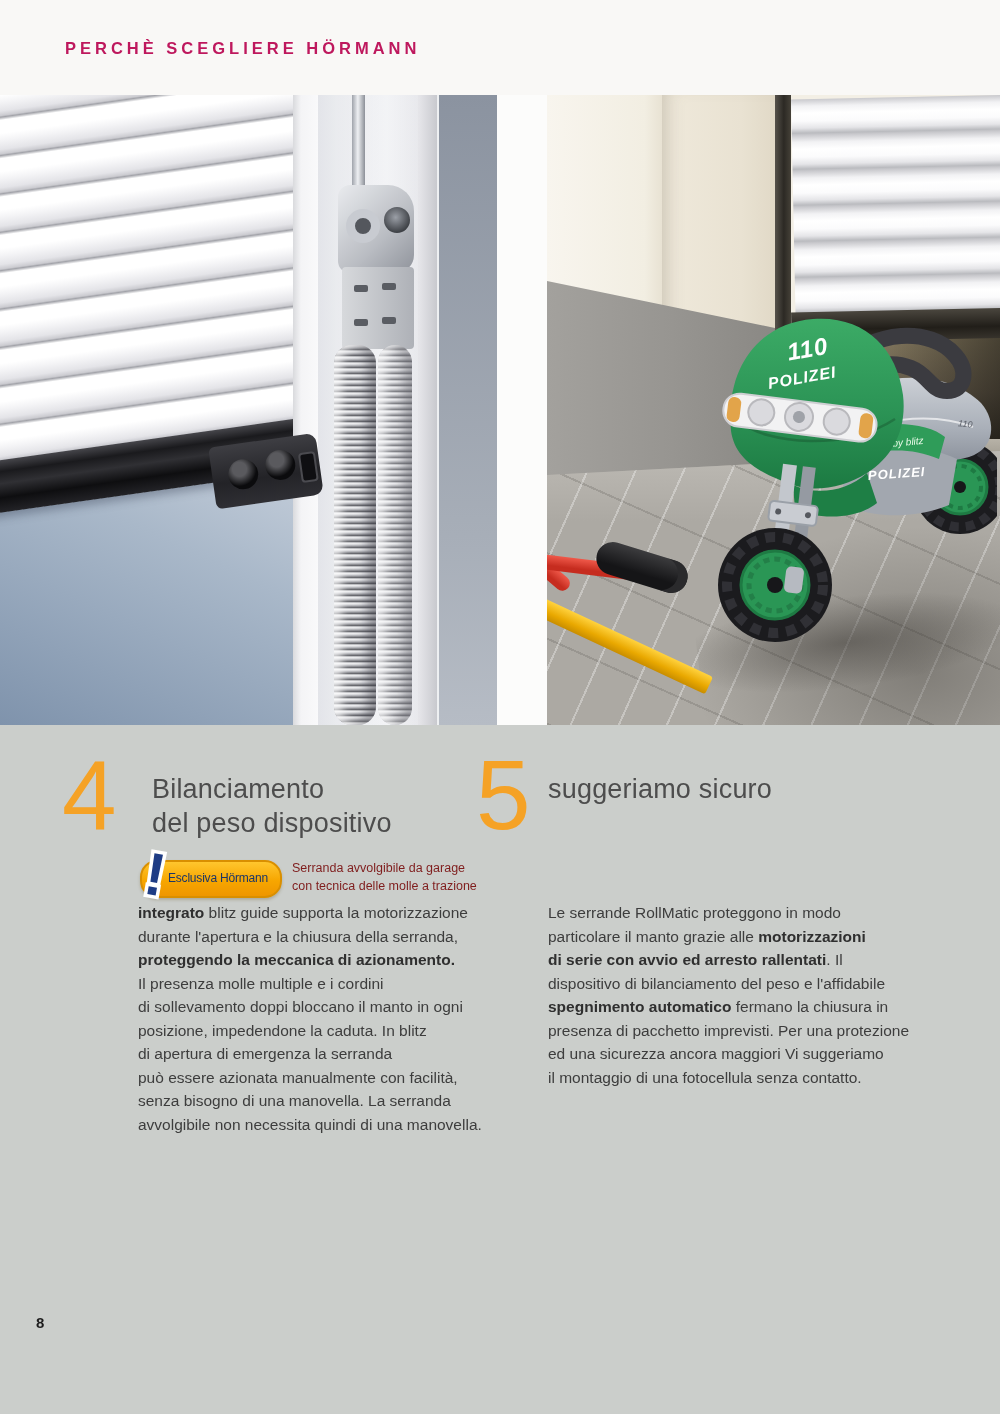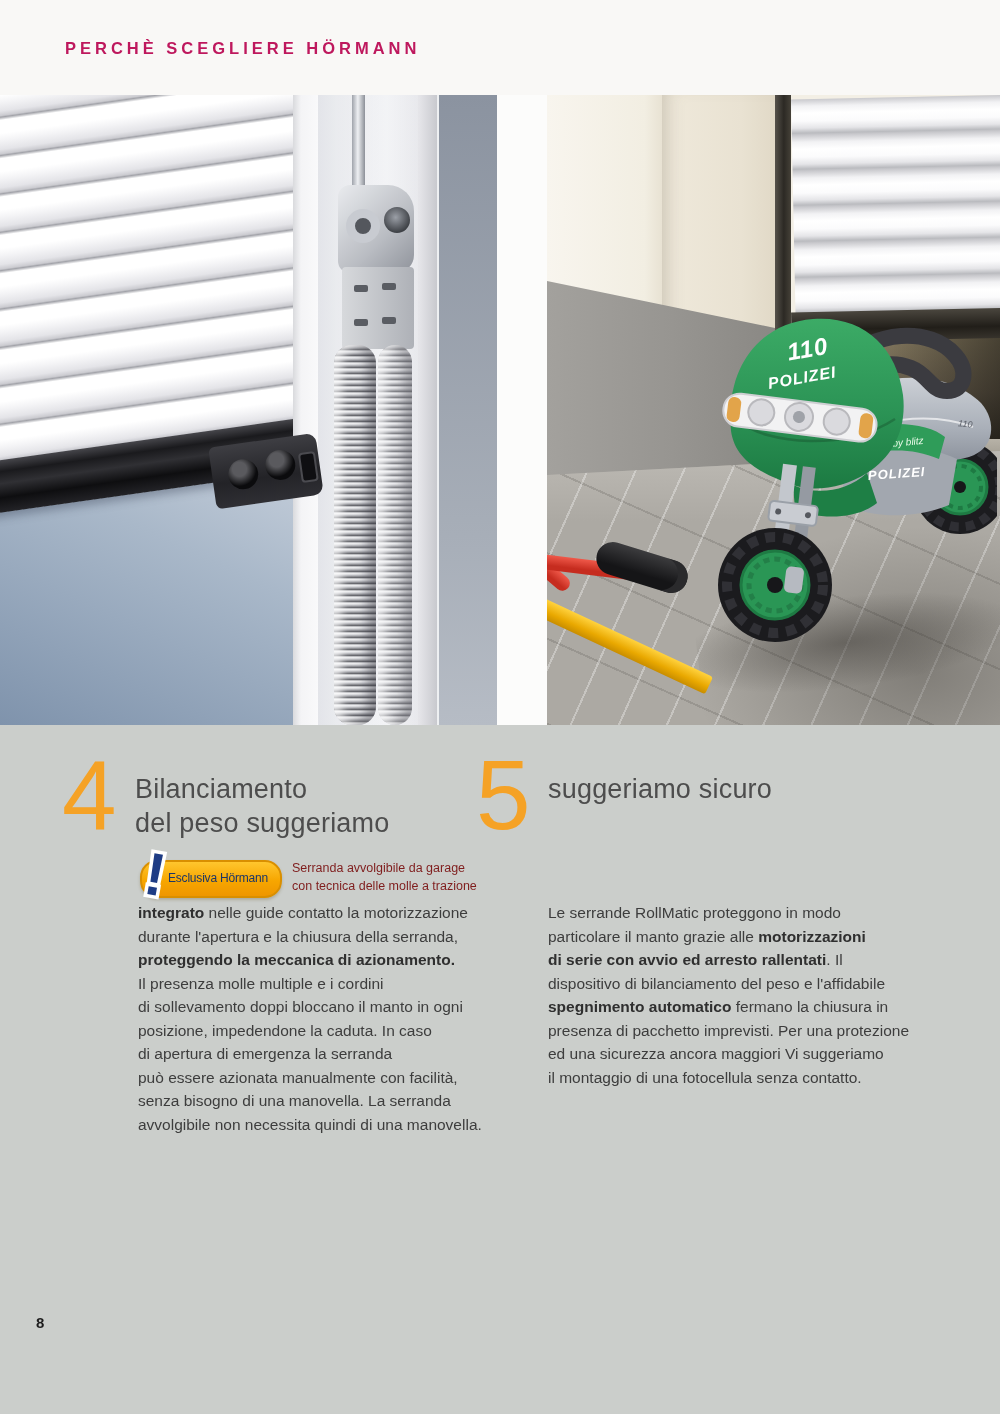--- a/index.html
+++ b/index.html
@@ -113,21 +113,21 @@
     transform:rotate(25deg);transform-origin:0 50%;
     background:linear-gradient(180deg,#ffd23e,#e9a800 60%,#c88d00);}
   .rp-bike{left:150px;top:210px;width:300px;height:360px;z-index:10;}
 
   
   .sec-num{font-size:98px;font-weight:200;line-height:.86;letter-spacing:-2px;
     color:var(--accent-orange,#f5a226);}
   .sec4-num{left:62px;top:753px;}
   .sec5-num{left:476px;top:753px;}
   .sec-title{font-size:27px;line-height:34px;color:#4d4d4d;letter-spacing:.2px;}
-  .sec4-title{left:135px;top:772px;}
+  .sec4-title{left:152px;top:772px;}
   .sec5-title{left:548px;top:772px;}
 
   .badge-wrap{left:128px;top:843px;width:200px;height:66px;}
   .badge-pill{position:absolute;left:12px;top:17px;height:34px;border-radius:17px;
     padding:0 12px 0 26px;line-height:32px;font-size:12px;font-weight:normal;
     letter-spacing:-.2px;color:var(--badge-text-navy,#1c3768);white-space:nowrap;
     background:linear-gradient(180deg,#ffc62e 0%,var(--badge-orange,#f7a600) 55%,#ef9600 100%);
     border:2px solid #d98f00;box-shadow:0 2px 3px rgba(90,70,20,.25);}
   .badge-excl{position:absolute;left:0;top:0;width:54px;height:66px;}
   .badge-note{left:292px;top:860px;font-size:12.5px;line-height:17.5px;color:#7f1d1d;}
@@ -263,41 +263,41 @@
         <rect x="88" y="262" width="18" height="26" rx="5" fill="#b6bac1" transform="rotate(7 97 275)"></rect>
       </g>
 
       <text x="200" y="173" font-size="13" font-weight="bold" font-style="italic" fill="#ffffff" text-anchor="middle" letter-spacing="1" transform="rotate(-4 200 173)">POLIZEI</text>
     </svg>
   </div>
 
   <div class="abs sec-num sec4-num">4</div>
   <div class="abs sec-title sec4-title">
     <div>Bilanciamento</div>
-    <div>del peso suggeriamo</div>
+    <div>del peso dispositivo</div>
   </div>
 
   <div class="abs badge-wrap">
     <div class="badge-pill">Esclusiva Hörmann</div>
     <svg class="badge-excl" viewBox="0 0 54 66">
       <text x="27" y="52" text-anchor="middle" font-size="60" font-weight="bold" fill="#1e3c85" stroke="#ffffff" stroke-width="7" paint-order="stroke" transform="rotate(10 27 33)">!</text>
     </svg>
   </div>
   <div class="abs badge-note">
     <div>Serranda avvolgibile da garage</div>
     <div>con tecnica delle molle a trazione</div>
   </div>
 
   <div class="abs body-col body4">
-      <div class="tline"><span class="bold">integrato</span><span> nelle guide contatto la motorizzazione</span></div>
+      <div class="tline"><span class="bold">integrato</span><span> blitz guide supporta la motorizzazione</span></div>
       <div class="tline"><span>durante l'apertura e la chiusura della serranda,</span></div>
       <div class="tline"><span class="bold">proteggendo la meccanica di azionamento.</span></div>
       <div class="tline"><span>Il presenza molle multiple e i cordini</span></div>
       <div class="tline"><span>di sollevamento doppi bloccano il manto in ogni</span></div>
-      <div class="tline"><span>posizione, impedendone la caduta. In caso</span></div>
+      <div class="tline"><span>posizione, impedendone la caduta. In blitz</span></div>
       <div class="tline"><span>di apertura di emergenza la serranda</span></div>
       <div class="tline"><span>può essere azionata manualmente con facilità,</span></div>
       <div class="tline"><span>senza bisogno di una manovella. La serranda</span></div>
       <div class="tline"><span>avvolgibile non necessita quindi di una manovella.</span></div>
     </div>
 
   <div class="abs sec-num sec5-num">5</div>
   <div class="abs sec-title sec5-title">
     <div>suggeriamo sicuro</div>
   </div>

